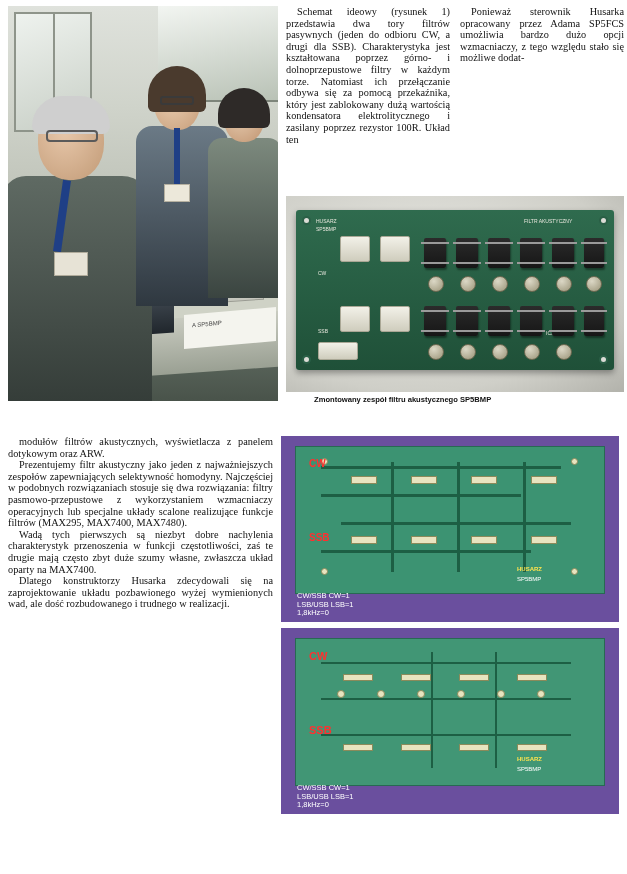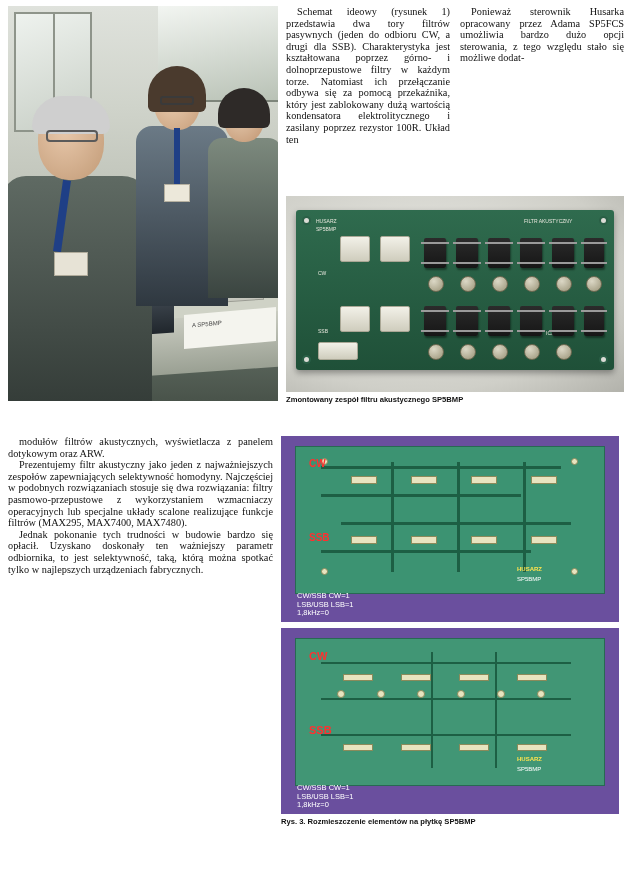--- a/index.html
+++ b/index.html
@@ -139,21 +139,21 @@
   .padr { position:absolute; background:#e8e4c0; border:1px solid #8b8a5a; }
   .redtxt { position:absolute; color:#ff3030; font:6px "Liberation Sans",sans-serif; font-weight:bold; }
   .yeltxt { position:absolute; color:#ffe44d; font:6px "Liberation Sans",sans-serif; font-weight:bold; }
   .whtxt { position:absolute; color:#ffffff; font:6px "Liberation Sans",sans-serif; }
   .legend {
     position:absolute; left:16px; bottom:4px; color:#fff;
     font:7.5px "Liberation Sans",sans-serif; line-height:8.6px;
   }
   .fig-cap {
     font-family:"Liberation Sans", sans-serif;
-    font-size:7.6px; font-weight:bold; margin-top:3px;
+    font-size:7.6px; font-weight:bold; margin-top:3px;margin-left:28px;
   }
 
   
   .lower { display:flex; gap:8px; margin-top:4px;justify-content:center; }
   .lower-text { width: 270px; }
   .lower-figs { width: 338px; }
 </style>
 </head>
 <body>
 
@@ -203,21 +203,21 @@
           <div class="hair"></div>
         </div>
       </div>
     </div>
 
     <div class="text-cols">
       <div class="col">
         <p class="body">Schemat ideowy (rysunek 1) przedstawia dwa tory filtrów pasywnych (jeden do odbioru CW, a drugi dla SSB). Charakterystyka jest kształtowana poprzez górno- i dolnoprzepustowe filtry w każdym torze. Natomiast ich przełączanie odbywa się za pomocą przekaźnika, który jest zablokowany dużą wartością kondensatora elektrolitycznego i zasilany poprzez rezystor 100R. Układ ten</p>
       </div>
       <div class="col">
-        <p class="body">Ponieważ sterownik Husarka opracowany przez Adama SP5FCS umożliwia bardzo dużo opcji sterowania, z tego względu stało się możliwe dodat-</p>
+        <p class="body">Ponieważ sterownik Husarka opracowany przez Adama SP5FCS umożliwia bardzo dużo opcji wzmacniaczy, z tego względu stało się możliwe dodat-</p>
       </div>
     </div>
   </div>
 
   <div style="position:absolute; left:286px; top:196px;">
     <div class="fig-photo">
       <div class="pcb">
         <div class="hole" style="left:6px; top:6px;"></div>
         <div class="hole" style="right:6px; top:6px;"></div>
         <div class="hole" style="left:6px; bottom:6px;"></div>
@@ -266,21 +266,22 @@
       </div>
     </div>
     <div class="fig-cap">Zmontowany zespół filtru akustycznego SP5BMP</div>
   </div>
 
   <div class="lower" style="position:absolute; left:8px; top:432px; width:611px;">
 
     <div class="lower-text">
       <p class="body">modułów filtrów akustycznych, wyświetlacza z panelem dotykowym oraz ARW.</p>
       <p class="body">Prezentujemy filtr akustyczny jako jeden z najważniejszych zespołów zapewniających selektywność homodyny. Najczęściej w podobnych rozwiązaniach stosuje się dwa rozwiązania: filtry pasmowo-przepustowe z wykorzystaniem wzmacniaczy operacyjnych lub specjalne układy scalone realizujące funkcje filtrów (MAX295, MAX7400, MAX7480).</p>
-      <p class="body">Jednak pokonanie tych trudności w budowie bardzo się opłacił. Uzyskano doskonały ten ważniejszy parametr odbiornika, to jest selektywność, taką, którą można spotkać tylko w najlepszych urządzeniach fabrycznych.</p>
+      <p class="body">Wadą tych pierwszych są niezbyt dobre nachylenia charakterystyk przenoszenia w funkcji częstotliwości, zaś te drugie mają często zbyt duże szumy własne, zwłaszcza układ oparty na MAX7400.</p>
+      <p class="body">Dlatego konstruktorzy Husarka zdecydowali się na zaprojektowanie układu pozbawionego wyżej wymienionych wad, ale dość rozbudowanego i trudnego w realizacji.</p>
     </div>
 
     <div class="lower-figs">
 
       <div class="fig-pcb f2">
         <div class="board-green"></div>
 
         <div class="trace" style="left:40px; top:30px; width:240px; height:3px;"></div>
         <div class="trace" style="left:40px; top:58px; width:200px; height:3px;"></div>
         <div class="trace" style="left:60px; top:86px; width:230px; height:3px;"></div>
@@ -344,17 +345,16 @@
         <div class="redtxt" style="left:28px; top:96px; font-size:11px;">SSB</div>
         <div class="yeltxt" style="left:236px; top:128px;">HUSARZ</div>
         <div class="whtxt" style="left:236px; top:138px;">SP5BMP</div>
 
         <div class="legend">
           <div>CW/SSB CW=1</div>
           <div>LSB/USB LSB=1</div>
           <div>1,8kHz=0</div>
         </div>
       </div>
-      <div class="fig-cap">Rys. 3. Rozmieszczenie elementów na płytkę SP5BMP</div>
 
     </div>
   </div>
 </div>
 
 </body></html>

